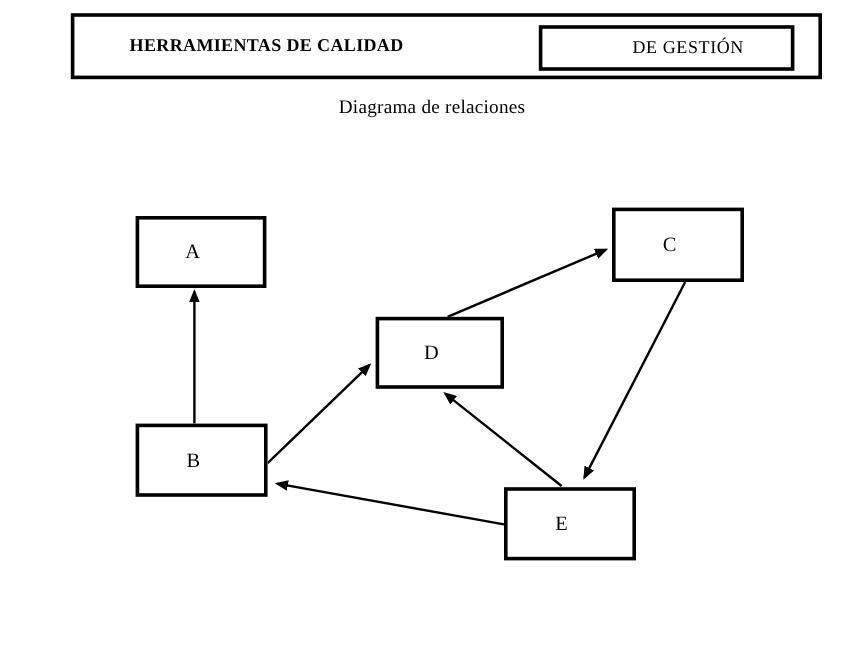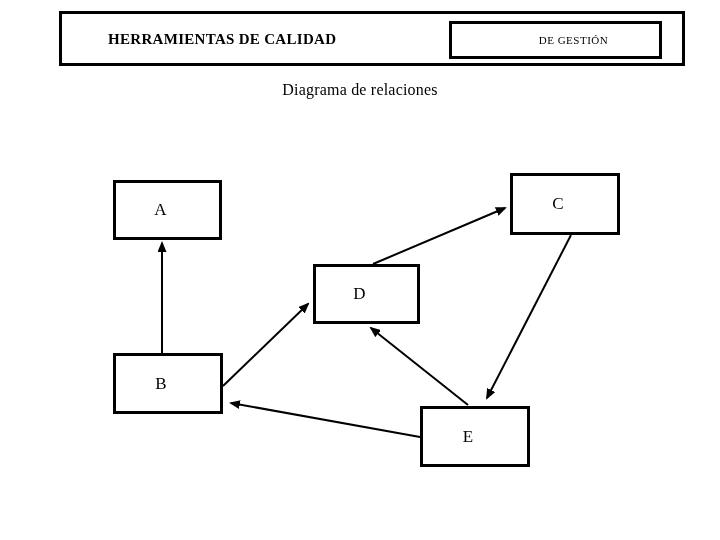--- a/index.html
+++ b/index.html
@@ -33,21 +33,21 @@
     position: absolute;
     left: 387px; top: 7px;
     width: 213px; height: 38px;
     border: 3px solid #000;
     box-sizing: border-box;
     display: flex;
     align-items: center;
     justify-content: center;
   }
   .header-badge-label {
-    font-size: 11px;
+    font-size: 15px;
     letter-spacing: 0.5px;
     white-space: nowrap;
     margin-left: 36px;
   }
   .slide-title {
     position: absolute;
     left: 0; right: 0; top: 81px;
     margin: 0;
     text-align: center;
     font-size: 16px;

